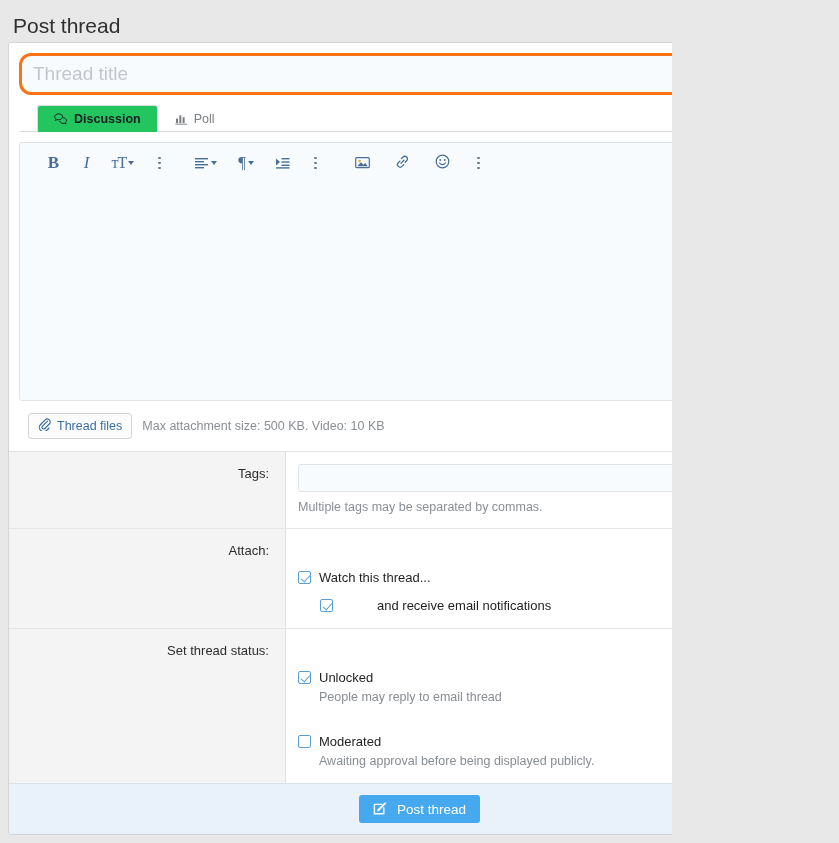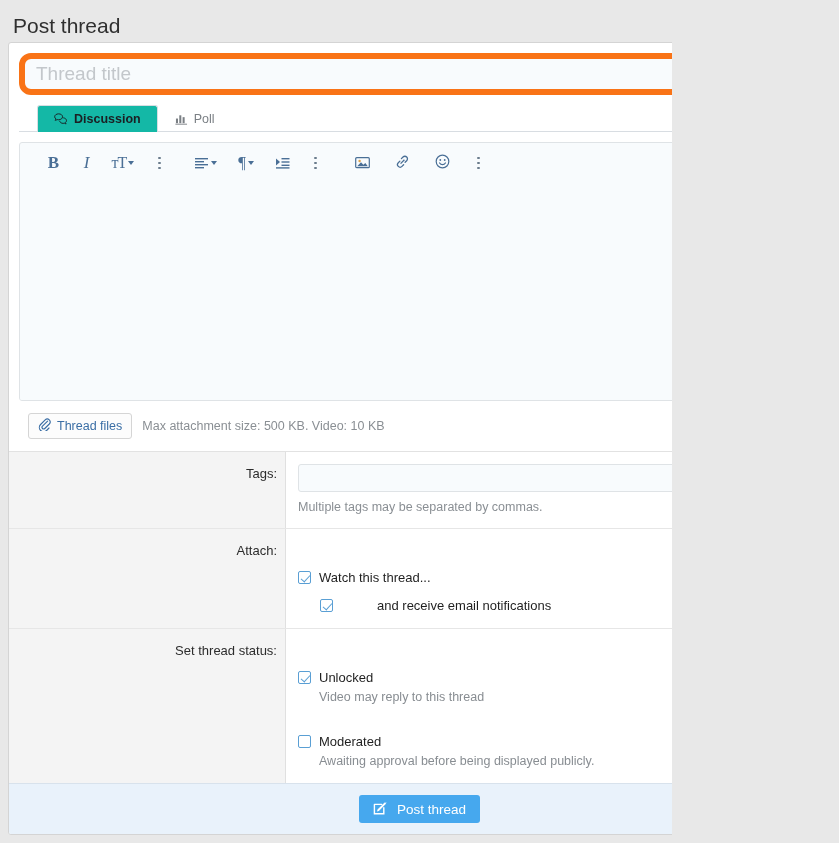--- a/index.html
+++ b/index.html
@@ -32,21 +32,21 @@
     border-radius: 3px;
     overflow: hidden;
   }
 
   
   .title-wrap { padding: 10px 10px 0 10px; }
   .title-input {
     display: block;
     width: 100%;
     height: 42px;
-    border: 6px solid #f97316;
+    border: 3px solid #f97316;
     border-radius: 12px;
     background: #f8fbfd;
     font-size: 19px;
     color: #ef4444;
     padding: 0 11px;
     font-family: "Liberation Sans", sans-serif;
     outline: none;
   }
   .title-input::placeholder { color: #c3c7cb; }
 
@@ -65,21 +65,21 @@
     padding: 0 16px;
     font-size: 12.5px;
     color: #7a7f84;
     border: 1px solid transparent;
     border-bottom: none;
     position: relative;
     cursor: pointer;
     user-select: none;
   }
   .tab.active {
-    background: #14b8a6;
+    background: #22c55e;
     border-color: #d8dde2;
     border-top-left-radius: 3px;
     border-top-right-radius: 3px;
     color: #1b1f23;
     font-weight: bold;
     margin-bottom: -1px;
     height: 27px;
     justify-content: center;
   }
   .tab svg { display: block; }
@@ -166,21 +166,21 @@
 
   
   .form-rows { }
   .row { display: flex; border-bottom: 1px solid #e6e6e6; }
   .row:last-of-type { border-bottom: none; }
   .row-label {
     width: 277px; min-width: 277px;
     background: #f4f4f4;
     border-right: 1px solid #e0e0e0;
     text-align: right;
-    padding: 14px 8px 14px 10px;
+    padding: 14px 16px 14px 10px;
     font-size: 13px;
     color: #2c2c2c;
   }
   .row-body { flex: 1; padding: 12px 12px 14px 12px; }
 
   .tags-input {
     display: block; width: 100%;
     height: 28px;
     border: 1px solid #dfe3e6;
     background: #f8fbfd;
@@ -450,21 +450,21 @@
 
       <div class="row">
         <div class="row-label">Set thread status:</div>
         <div class="row-body status-group">
 
           <div class="status-block">
             <div class="check-line">
               <span class="cbx checked"></span>
               <span class="cbx-label">Unlocked</span>
             </div>
-            <div class="sub-desc">Video may reply to this thread</div>
+            <div class="sub-desc">People may reply to email thread</div>
           </div>
 
 
           <div class="status-block gap">
             <div class="check-line">
               <span class="cbx"></span>
               <span class="cbx-label">Moderated</span>
             </div>
             <div class="sub-desc">Awaiting approval before being displayed publicly.</div>
           </div>

